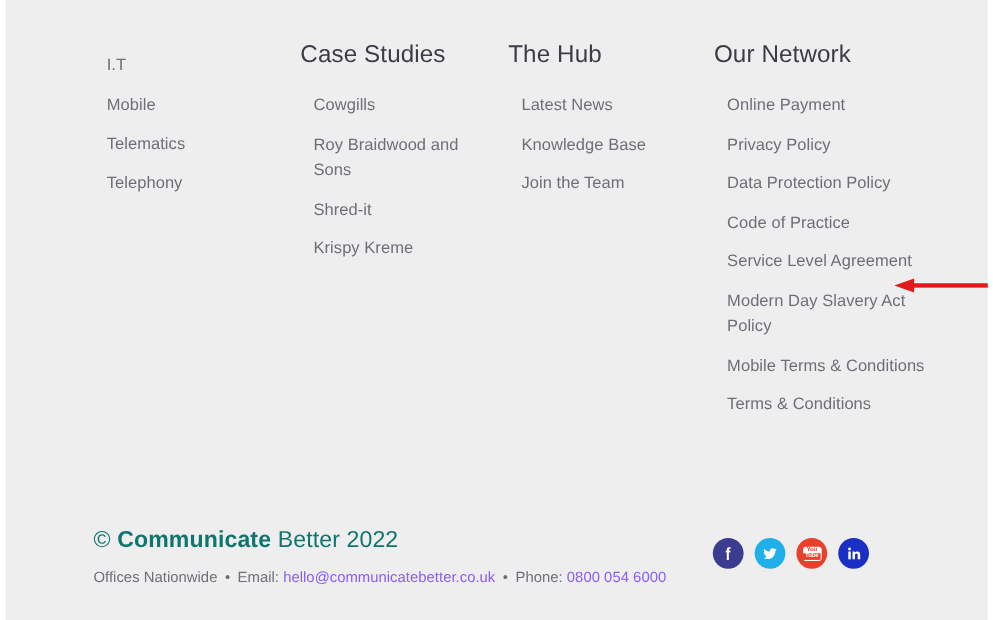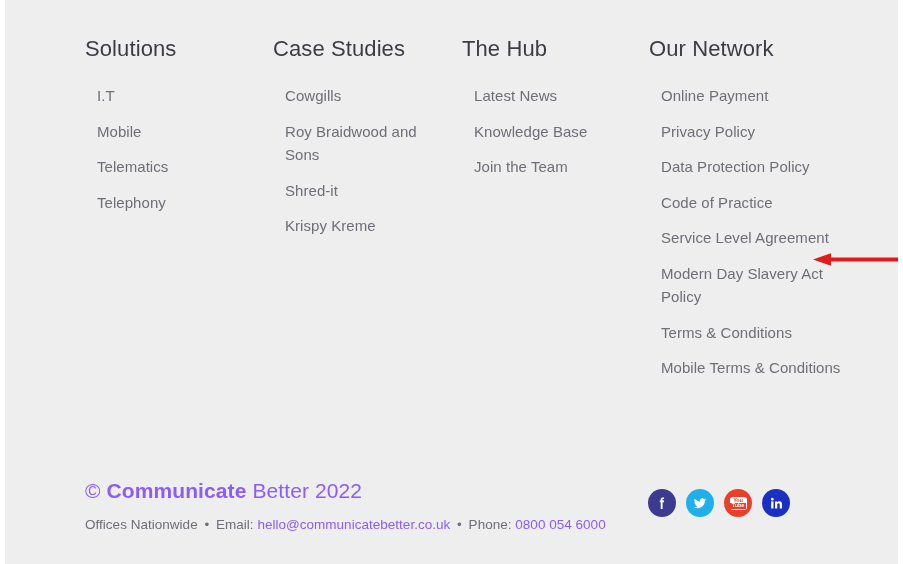--- a/index.html
+++ b/index.html
@@ -98,21 +98,21 @@
     top: 470px;
     width: 800px;
     height: 94px;
   }
   .copy-line {
     position: absolute;
     left: 5px;
     top: 8px;
     font-size: 21px;
     line-height: 26px;
-    color: #8b5cf6;
+    color: #0f766e;
     white-space: nowrap;
     letter-spacing: 0.1px;
     text-align: center;
   }
   .copy-line .sym { font-weight: 400; }
   .copy-line .brand { font-weight: 700; }
   .copy-line .rest { font-weight: 400; }
 
   .contact-line {
     position: absolute;
@@ -184,21 +184,20 @@
 </head>
 <body>
 
 <div id="screen">
   <div id="page">
     <div id="footer-inner">
 
       <div class="columns">
 
         <div class="col col-solutions">
-          <h3 class="col-title">Solutions</h3>
           <ul class="link-list">
             <li>
               <a href="#" class="lnk">I.T</a>
             </li>
             <li>
               <a href="#" class="lnk">Mobile</a>
             </li>
             <li>
               <a href="#" class="lnk">Telematics</a>
             </li>
@@ -256,24 +255,24 @@
             <li>
               <a href="#" class="lnk">Code of Practice</a>
             </li>
             <li>
               <a href="#" class="lnk">Service Level Agreement</a>
             </li>
             <li>
               <a href="#" class="lnk">Modern Day Slavery Act Policy</a>
             </li>
             <li>
+              <a href="#" class="lnk">Mobile Terms &amp; Conditions</a>
+            </li>
+            <li>
               <a href="#" class="lnk">Terms &amp; Conditions</a>
-            </li>
-            <li>
-              <a href="#" class="lnk">Mobile Terms &amp; Conditions</a>
             </li>
           </ul>
         </div>
 
       </div>
 
       <div class="bottom">
 
         <div class="copy-line">
           <span class="sym">©</span>

